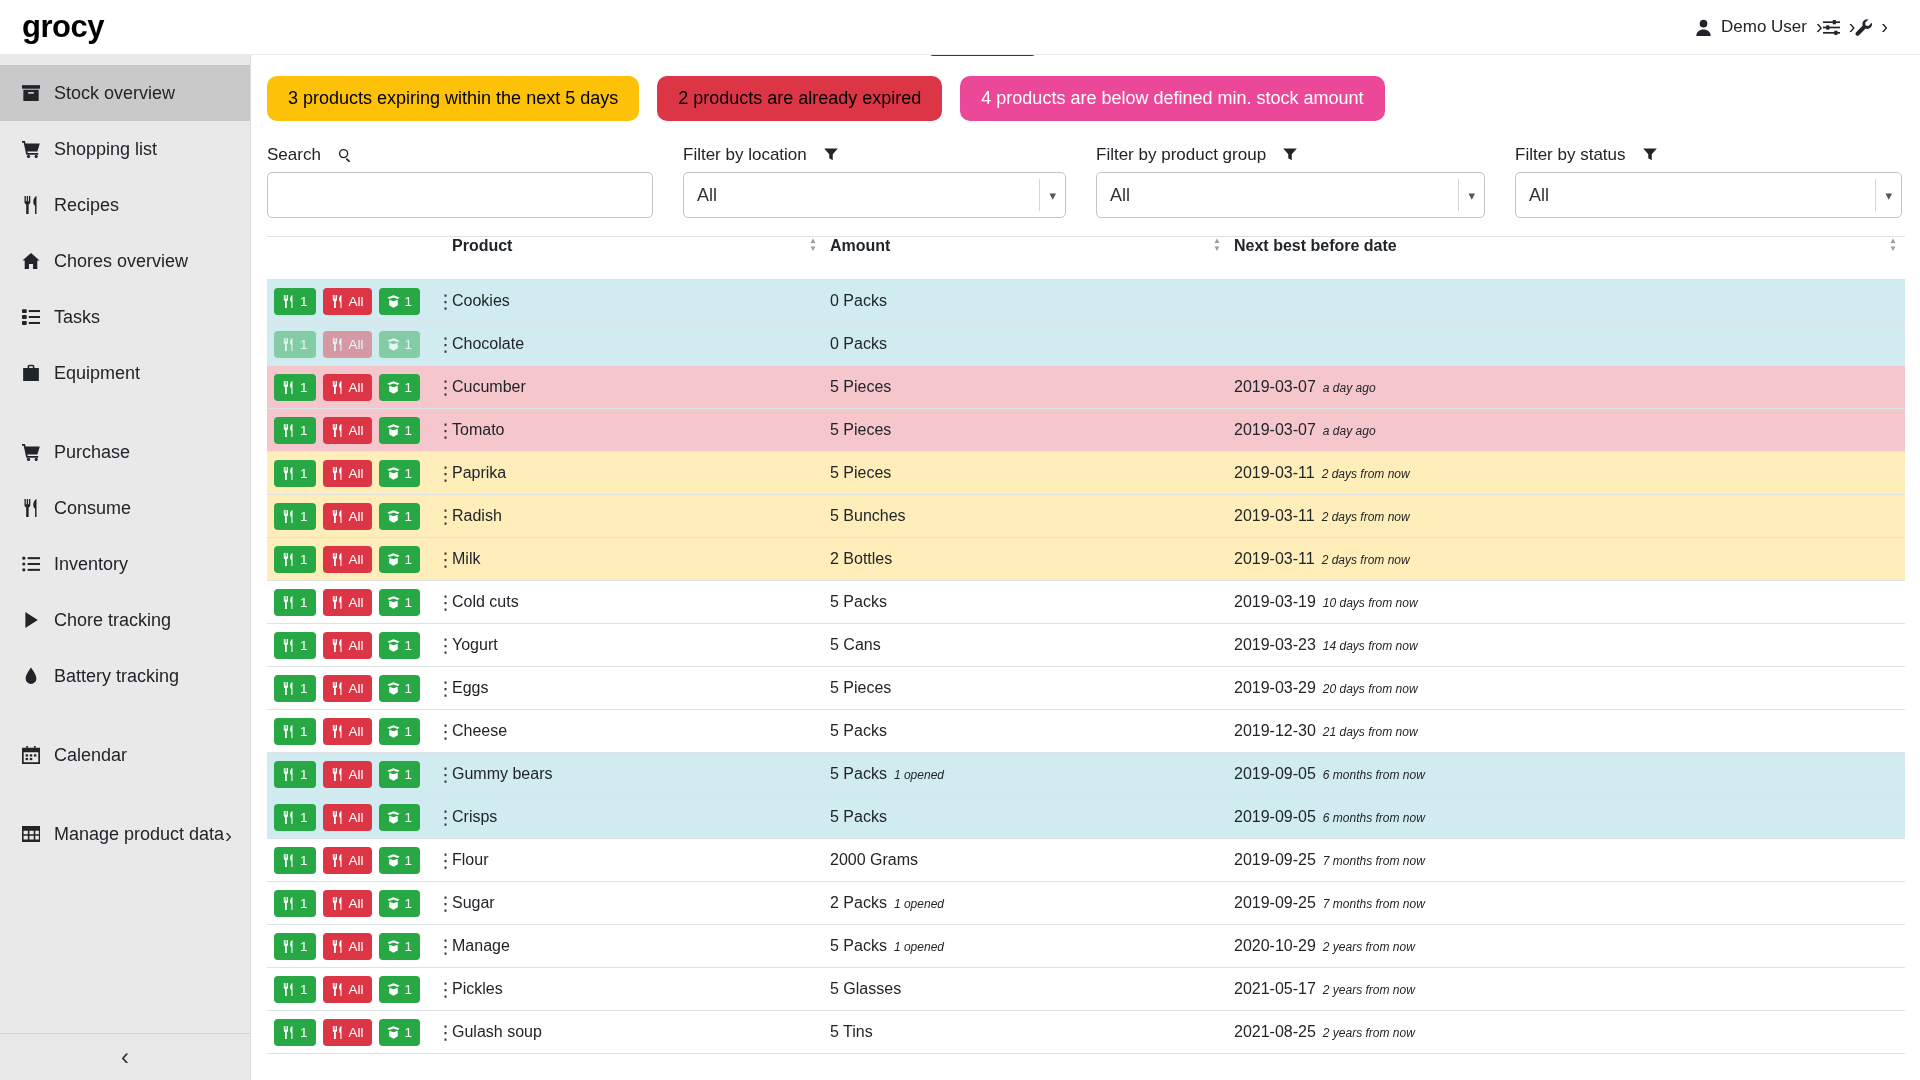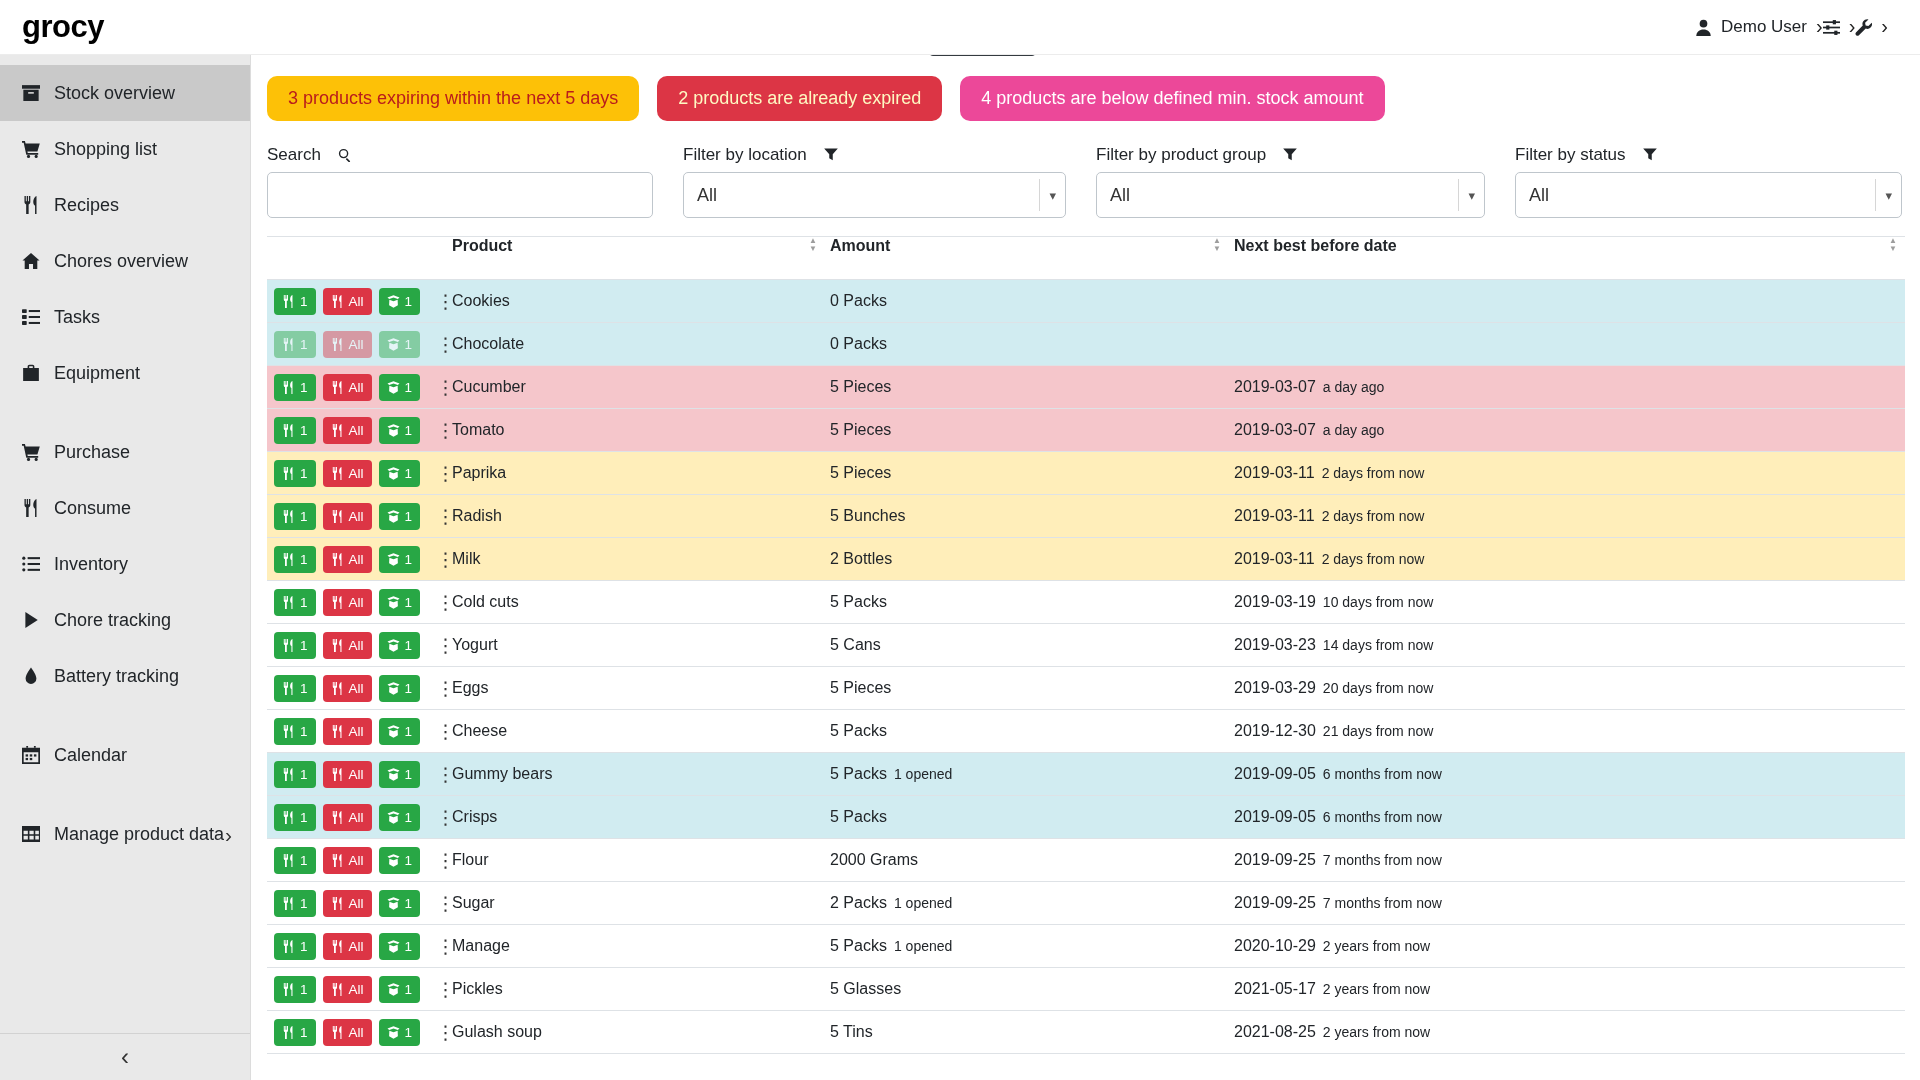--- a/index.html
+++ b/index.html
@@ -36,22 +36,22 @@
   .title-row{display:flex;align-items:center;gap:16px}
   h1{margin:0;font-size:40px;font-weight:500;color:#1d2124;line-height:1.15}
   .subtitle{font-size:33px;color:#6f6f6f;font-weight:400}
   .journal-btn{display:flex;align-items:center;gap:8px;background:#fff;border:1px solid #343a40;
                border-radius:5px;padding:8px 14px;font-size:17px;color:#212529;cursor:pointer;margin-left:8px}
   .jicon{display:flex}
   .jicon svg{width:15px;height:15px;fill:#212529}
 
   .pills{display:flex;gap:18px;margin-top:16px}
   .pill{border-radius:10px;padding:12px 21px;font-size:18px;font-weight:500;white-space:nowrap}
-  .pill-warning{background:#fdc107;color:#b91c1c}
-  .pill-danger{background:#dc3545;color:#fef9c3}
+  .pill-warning{background:#fdc107;color:#000000}
+  .pill-danger{background:#dc3545;color:#000000}
   .pill-info{background:#ec4899;color:#fff}
 
   
   .filters{display:flex;gap:30px;margin-top:24px}
   .filter-block{display:flex;flex-direction:column}
   .fb-search{width:386px}.fb-loc{width:383px}.fb-group{width:389px}.fb-status{width:387px}
   .filter-label{display:flex;align-items:center;gap:17px;font-size:17px;margin-bottom:7px;color:#212529}
   .flabel-icon{display:flex}
   .flabel-icon svg{width:14px;height:14px;fill:#212529}
   .search-input{height:46px;width:100%;box-sizing:border-box;border:1px solid #bfc6cc;border-radius:5px;
@@ -77,21 +77,21 @@
   .cell{padding-left:5px;font-size:16px;display:flex;align-items:baseline}
   .cell.actions{display:flex;align-items:center;gap:7px;padding-left:7px}
   .abtn{display:inline-flex;align-items:center;gap:5px;height:27px;border:none;border-radius:4px;
         color:#fff;font-size:13.5px;padding:0 8px;cursor:pointer;font-family:inherit}
   .abtn svg{width:13px;height:13px;fill:#fff}
   .abtn.green{background:#28a745}
   .abtn.red{background:#dc3545}
   .row-disabled .abtn{opacity:.45;cursor:default}
   .dots{background:none;border:none;font-size:19px;color:#333;cursor:pointer;
         padding:0 4px;margin-left:5px;line-height:1;font-family:inherit}
-  .note{font-size:14px;margin-left:7px;white-space:nowrap}
+  .note{font-style:italic;font-size:12px;margin-left:7px;white-space:nowrap}
 </style>
 </head>
 <body>
 
 <div class="topbar">
   <div class="brand">grocy</div>
   <div class="topbar-right">
     <div class="topbar-group">
       <span class="ticon">
         <svg viewBox="0 0 16 16">

